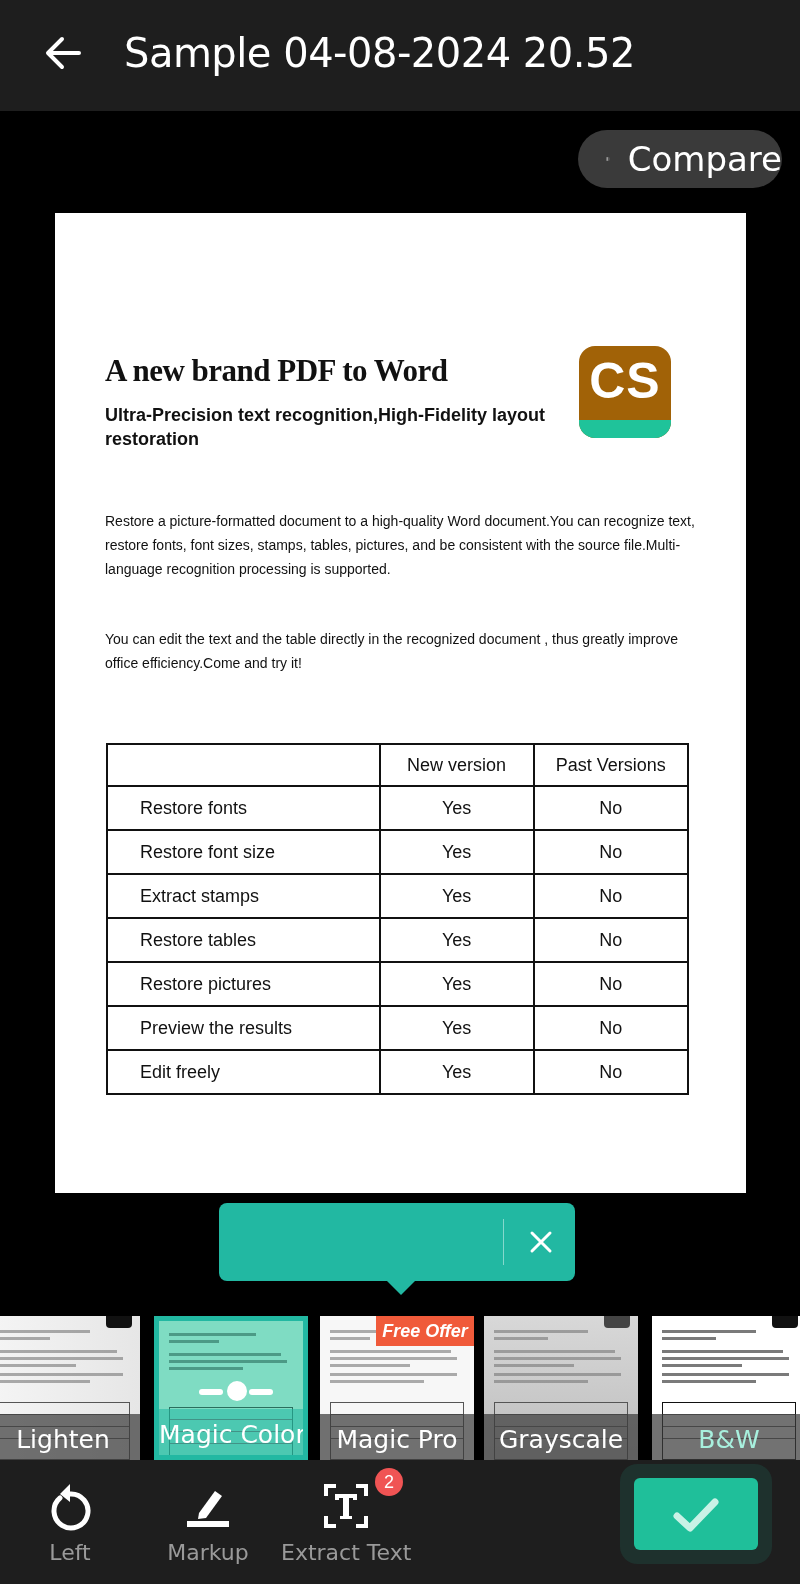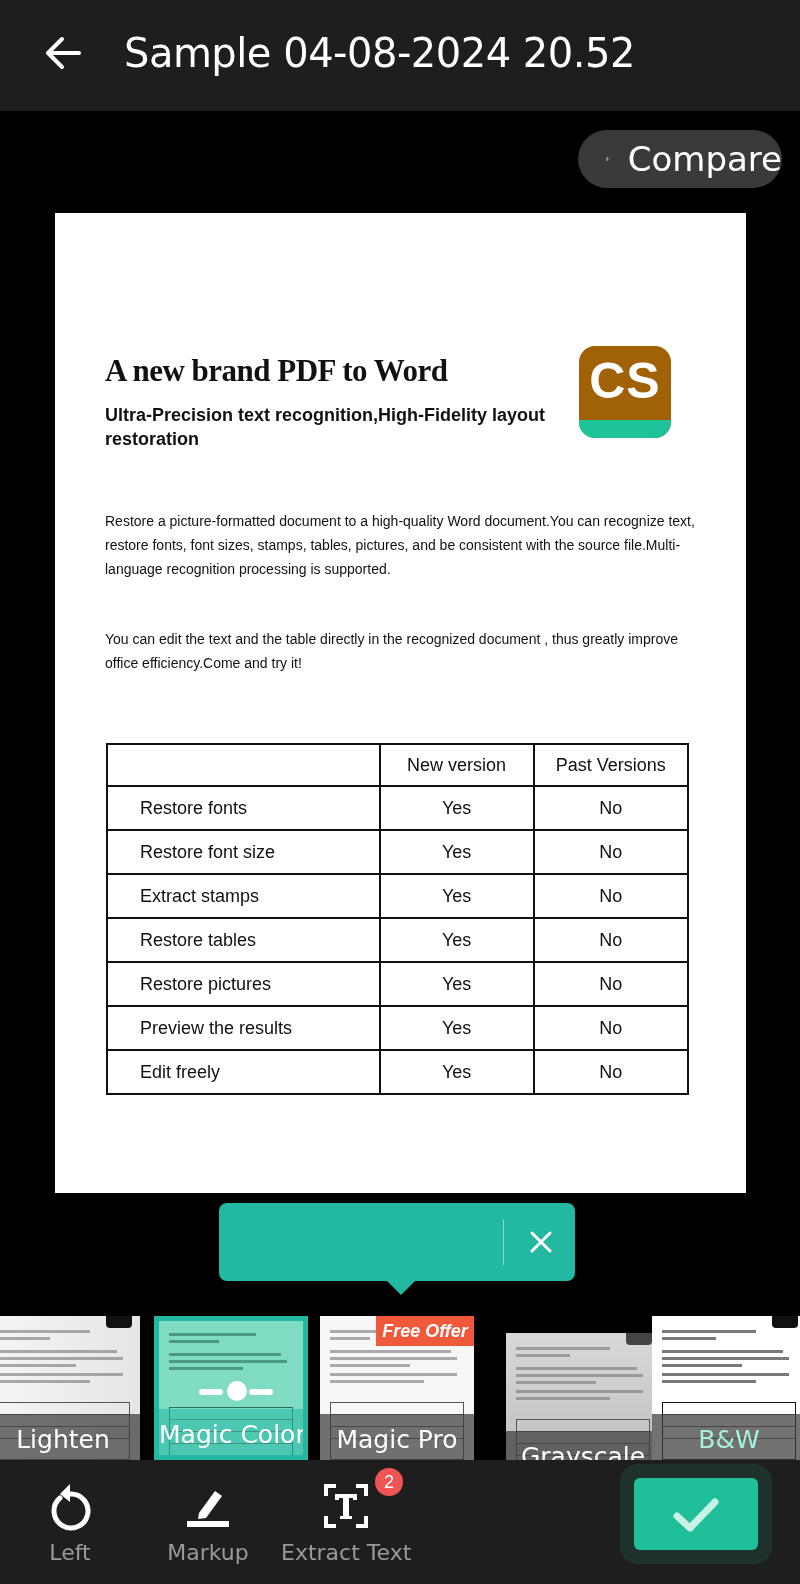--- a/index.html
+++ b/index.html
@@ -40,21 +40,21 @@
   .filter .thumb { position:absolute; inset:0; padding: 8px 10px; }
   .filter .line { height: 3px; margin: 4px 0; background: #777; opacity: 0.6; }
   .filter .mini-table { position:absolute; left: 10px; right: 10px; top: 86px; height: 58px; border: 1px solid #555; }
   .filter .mini-table .r { border-bottom: 1px solid #666; height: 12px; }
   .filter .label-band { position: absolute; left: 0; bottom: 0; width: 100%; height: 46px; background: rgba(60,60,60,0.72); }
   .filter .label { position: absolute; left: 0; bottom: 6px; width: 100%; text-align: center; color: #fff; font-size: 25px; font-family: "DejaVu Sans", sans-serif; white-space: nowrap; }
   .f-lighten { left: -14px; background: linear-gradient(90deg, #f5f5f5 0%, #e6e6e6 100%); }
   .f-magic { left: 154px; background: #7fdcc3; border: 5px solid #22b8a2; }
   .f-magic .label-band { background: rgba(34,184,162,0.55); }
   .f-magicpro { left: 320px; background: #f7f7f7; }
-  .f-gray { left: 506px; background: linear-gradient(180deg,#d8d8d8,#bdbdbd); margin-top: 17px; }
+  .f-gray { left: 484px; background: linear-gradient(180deg,#d8d8d8,#bdbdbd); }
   .f-bw { left: 652px; background: #fff; }
   .f-bw .label { color: #a8f0de; }
   .free-offer { position:absolute; right: 0; top: 0; width: 98px; height: 30px; background: #f05a3a; color: #fff; font-size: 18px; font-style: italic; font-weight: bold; display:flex; align-items:center; justify-content:center; }
   .cs-mini { position:absolute; right: 8px; top: -10px; width: 26px; height: 22px; background:#111; border-radius: 4px; }
   .slider-handle { position:absolute; left: 40px; top: 60px; width: 74px; height: 20px; }
   .slider-handle .bar-l { position:absolute; left:0; top:8px; width:24px; height:6px; border-radius:3px; background:#fff; }
   .slider-handle .bar-r { position:absolute; right:0; top:8px; width:24px; height:6px; border-radius:3px; background:#fff; }
   .slider-handle .knob { position:absolute; left:28px; top:0; width:20px; height:20px; border-radius:50%; background:#fff; }
 
   .bottombar { position: absolute; left: 0; top: 1460px; width: 800px; height: 124px; background: #1e1e1e; }

